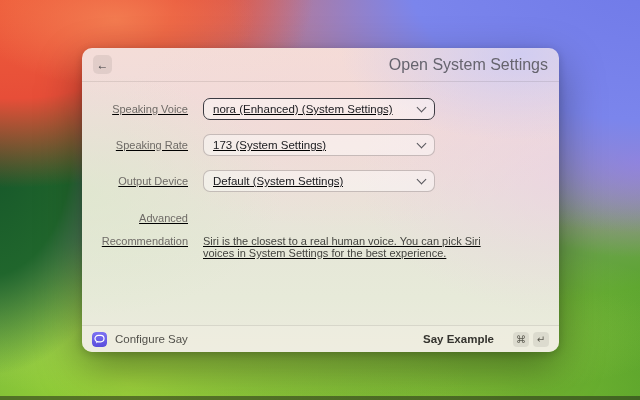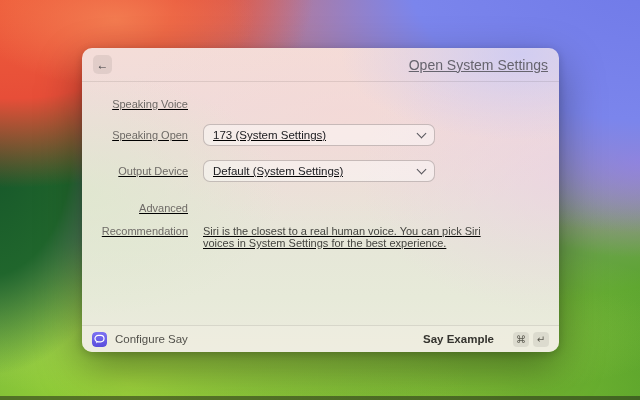--- a/index.html
+++ b/index.html
@@ -30,21 +30,21 @@
       radial-gradient(ellipse 280px 170px at 0% 48%, rgba(219,233,203,.65), rgba(219,233,203,0) 72%),
       radial-gradient(ellipse 320px 160px at 55% 22%, rgba(246,215,213,.55), rgba(246,215,213,0) 72%),
       linear-gradient(180deg,#f4ddd8 0%,#f0dcda 18%,#ecdfda 35%,#e9e3d9 50%,#e6e7d8 66%,#e7ead9 82%,#ecebde 100%);}
 
   
   .win-header{height:34px;display:flex;align-items:center;justify-content:space-between;
     padding:0 11px;border-bottom:1px solid rgba(0,0,0,.09);box-sizing:border-box;}
   .back-btn{width:19px;height:19px;border:none;border-radius:5px;background:rgba(0,0,0,.07);
     display:flex;align-items:center;justify-content:center;cursor:pointer;padding:0;
     color:#38383c;font-size:12px;font-weight:bold;font-family:inherit;}
-  .settings-link{font-size:14px;color:#66646e;text-decoration:underline;cursor:pointer;}
+  .settings-link{font-size:16px;color:#66646e;cursor:pointer;}
 
   
   .content{padding-top:16px;text-decoration:underline;}
   .row{display:grid;grid-template-columns:106px 1fr;column-gap:15px;align-items:center;
     margin-bottom:14px;}
   .row .label{font-size:11px;color:#6e6a66;text-align:right;}
   .select{position:relative;width:232px;height:22px;box-sizing:border-box;border-radius:7px;
     background:rgba(255,255,255,.45);border:1px solid rgba(86,70,70,.3);
     display:flex;align-items:center;padding:0 22px 0 9px;cursor:pointer;}
   .select.focused{border:1.5px solid #3c3b42;}
@@ -83,24 +83,28 @@
       <button class="back-btn">
         <span>←</span>
       </button>
       <a class="settings-link">Open System Settings</a>
     </div>
 
     <div class="content">
 
       <div class="row">
         <div class="label">Speaking Voice</div>
+        <div class="select focused">
+          <span class="sel-text">nora (Enhanced) (System Settings)</span>
+          <span class="chev"></span>
+        </div>
       </div>
 
       <div class="row">
-        <div class="label">Speaking Open</div>
+        <div class="label">Speaking Rate</div>
         <div class="select">
           <span class="sel-text">173 (System Settings)</span>
           <span class="chev"></span>
         </div>
       </div>
 
       <div class="row">
         <div class="label">Output Device</div>
         <div class="select">
           <span class="sel-text">Default (System Settings)</span>

